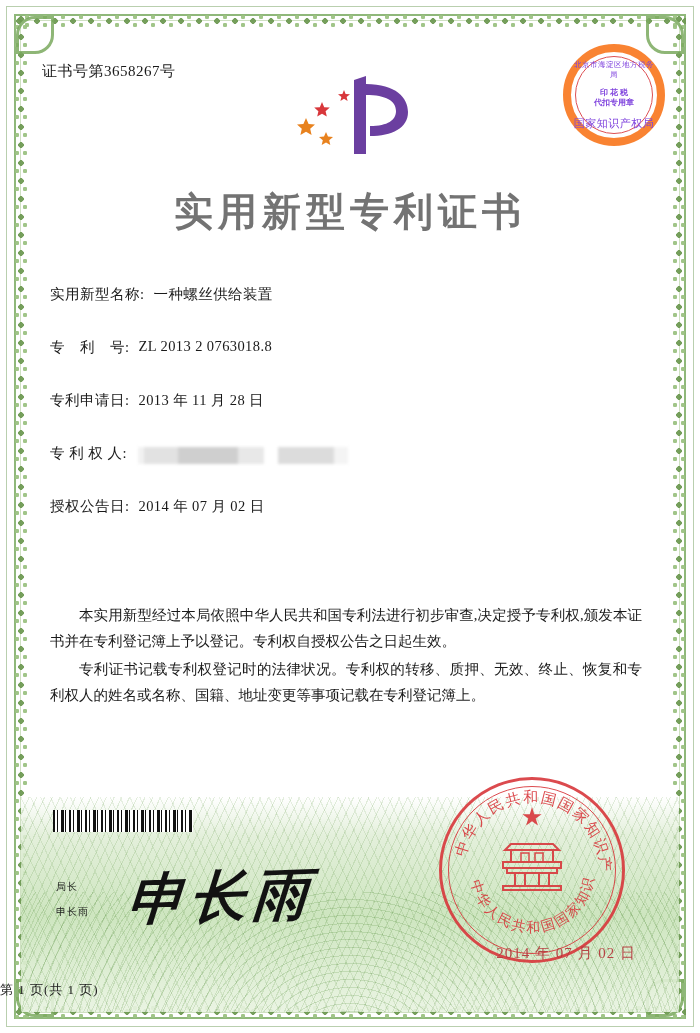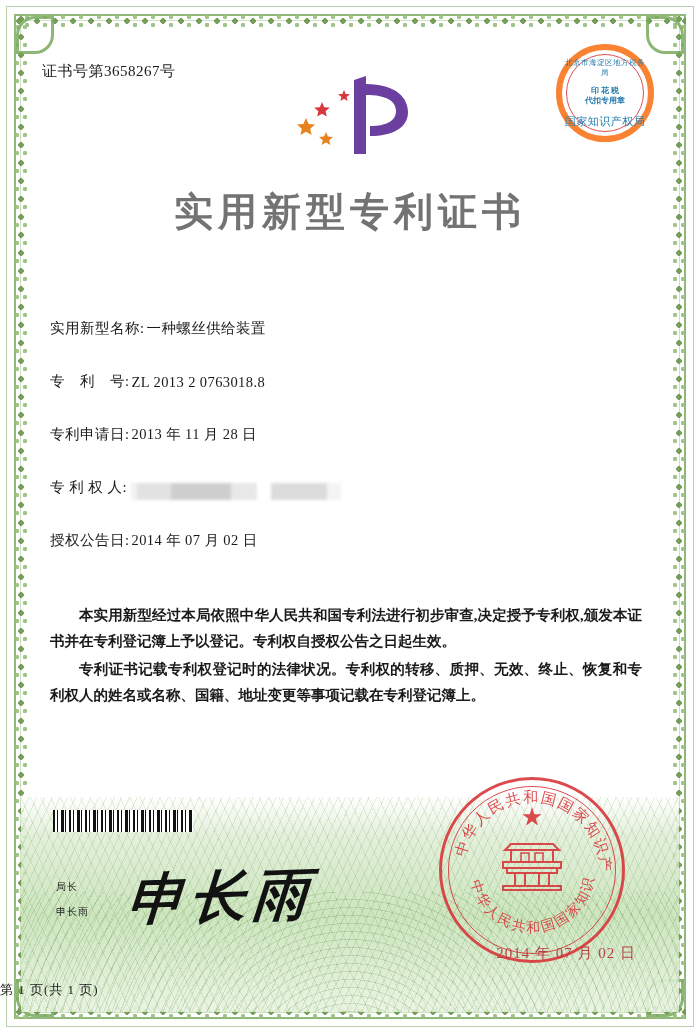--- a/index.html
+++ b/index.html
@@ -134,22 +134,23 @@
 
   
   .fields {
     position: absolute;
     left: 50px; top: 285px;
     width: 600px;
     font-size: 14.5px;
   }
   .field-row {
     display: flex;
-    align-items: flex-end;
+    align-items: flex-start;
     height: 53px;
+    gap: 7px;
   }
   .field-label {
     white-space: nowrap;
     letter-spacing: .5px;
   }
   .field-value {
     margin-left: 2px;
     letter-spacing: .4px;
   }
   .redacted {
@@ -176,21 +177,20 @@
     position: absolute;
     left: 50px; top: 602px;
     width: 600px;
     font-size: 14.5px;
     line-height: 26px;
     text-align: justify;
   }
   .body-text p {
     margin: 0 8px 2px 0;
     text-indent: 2em;
-    font-weight: bold;
   }
 
   
   .barcode {
     position: absolute;
     left: 53px; top: 810px;
     width: 140px; height: 22px;
     background-image: repeating-linear-gradient(
       to right,
       #111 0 2px, #fff 2px 4px, #111 4px 5px, #fff 5px 8px,
@@ -214,25 +214,25 @@
     font-weight: bold;
     color: #121212;
     transform: skewX(-6deg) rotate(-2deg);
     letter-spacing: 6px;
     white-space: nowrap;
   }
 
   
   .seal-small {
     position: absolute;
-    right: 46px; top: 44px;
+    right: 35px; top: 44px;
     width: 86px; height: 86px;
-    border: 6px solid #f97316;
+    border: 8px solid #f97316;
     border-radius: 50%;
-    color: #0369a1;
+    color: #6d28d9;
     opacity: .88;
   }
   .seal-small .ring {
     position: absolute; inset: 4px;
     border: 1px solid #d8373b;
     border-radius: 50%;
   }
   .seal-small .arc-top {
     position: absolute;
     left: 0; right: 0; top: 8px;

